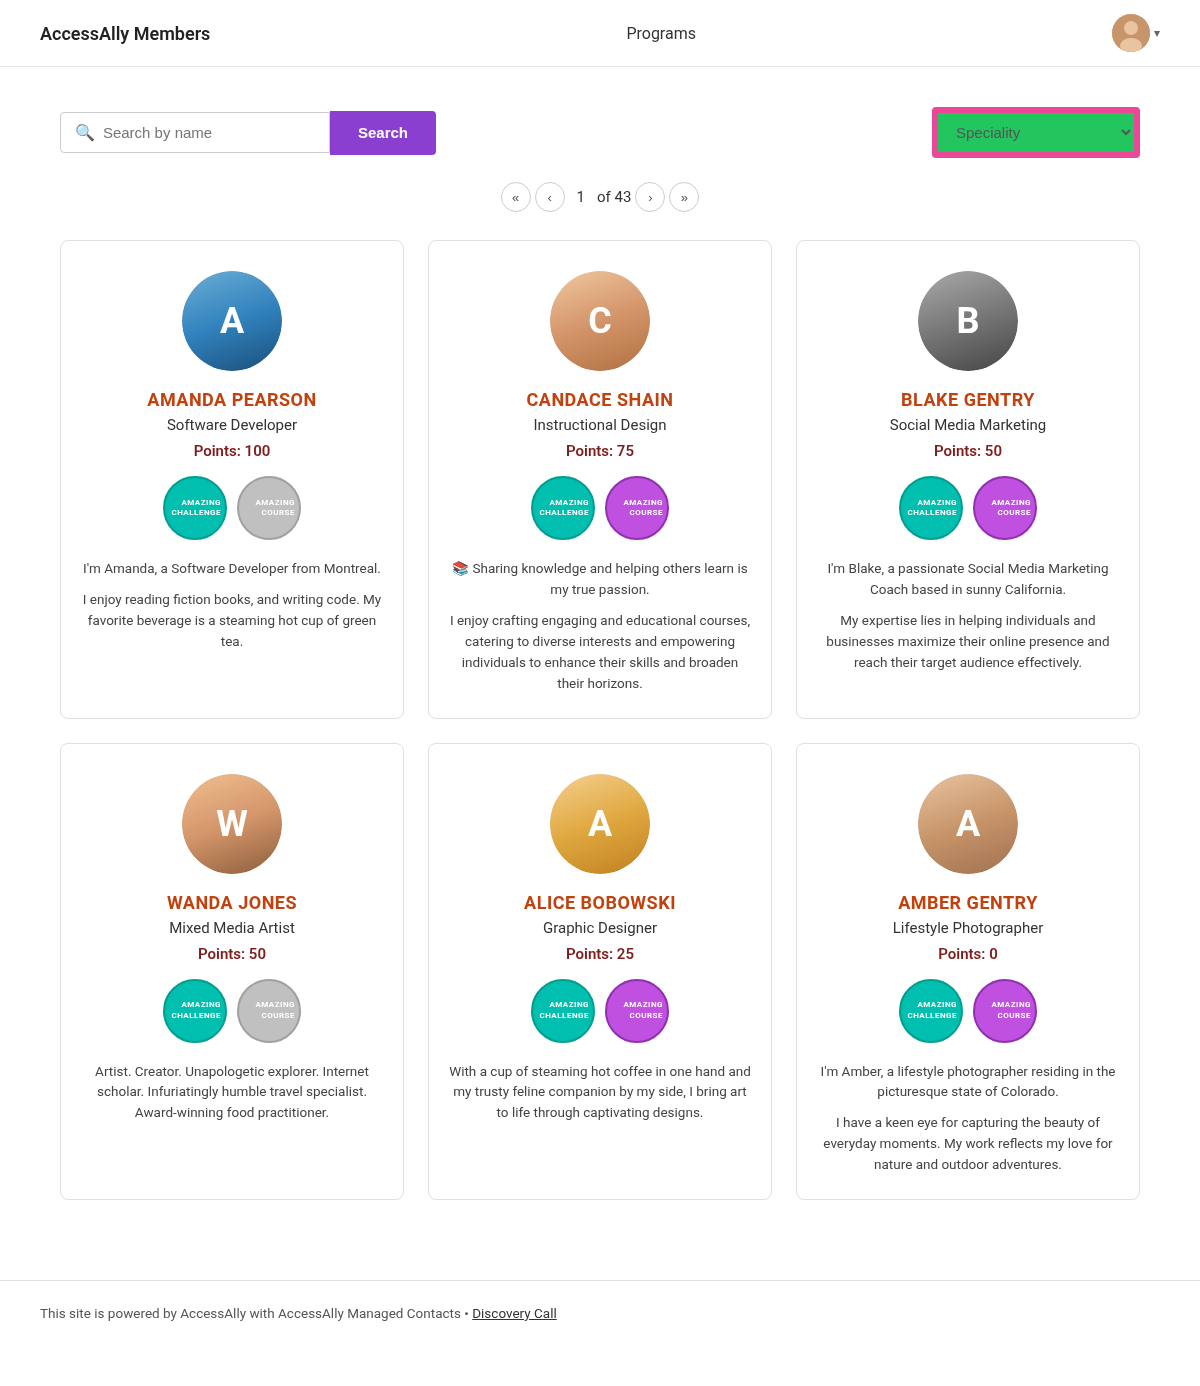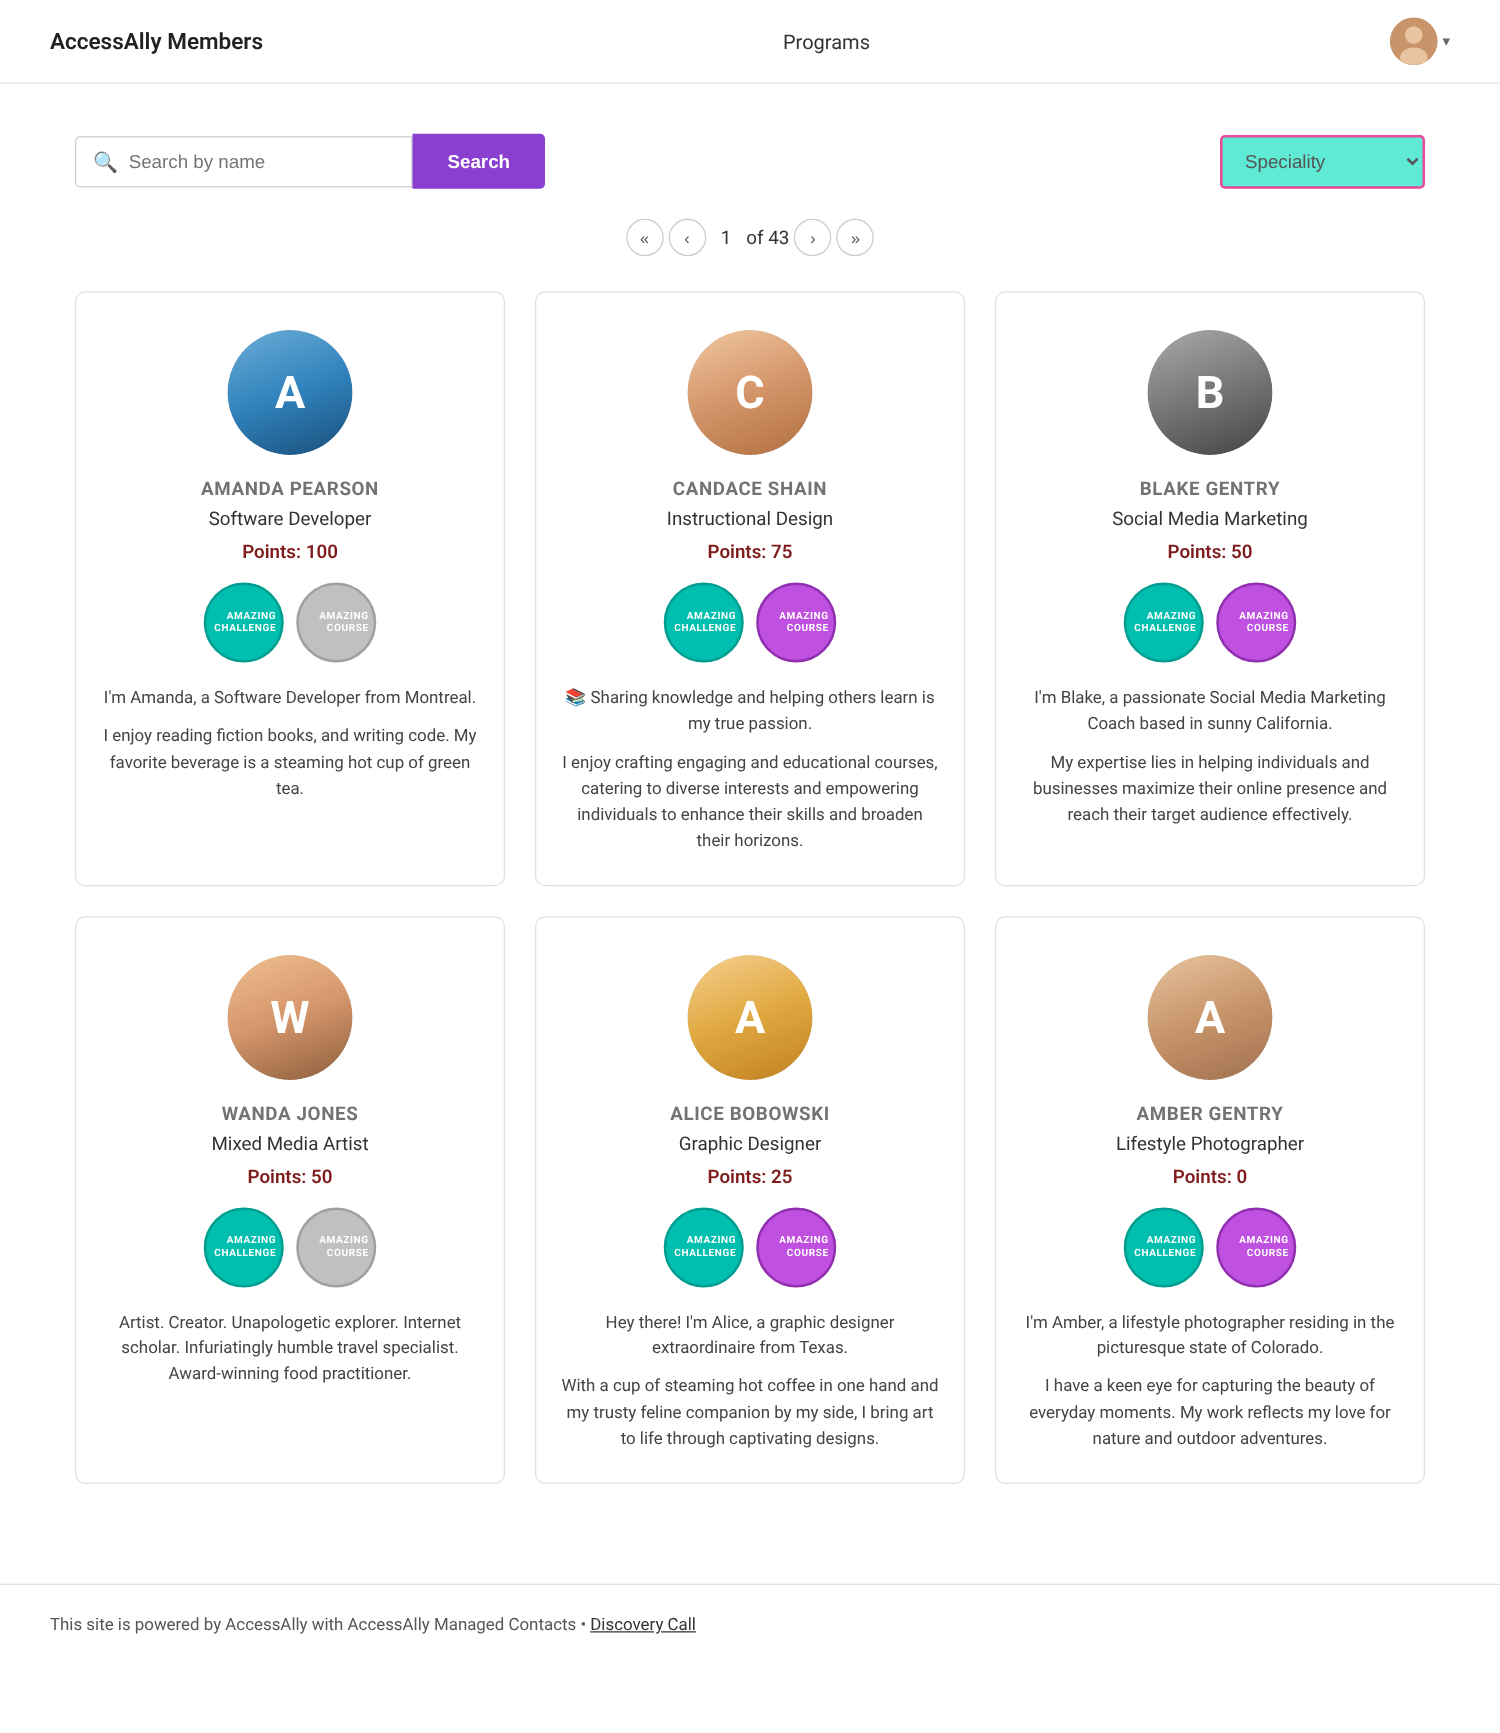--- a/index.html
+++ b/index.html
@@ -47,23 +47,23 @@
     .search-icon { color: #999; margin-right: 8px; font-size: 16px; }
     .search-input {
       border: none; outline: none; font-size: 15px; color: #999; width: 100%; background: transparent;
     }
     .search-button {
       background: #8a3fd1; color: #fff; border: none; border-radius: 0 4px 4px 0;
       padding: 10px 28px; font-size: 15px; font-weight: 600; cursor: pointer;
       height: 44px;
     }
     .specialty-select {
-      border: 2px solid #ec4899; border-radius: 4px; padding: 10px 14px;
-      font-size: 15px; color: #555; background: #5eead4; cursor: pointer;
-      width: 164px; appearance: auto;
+      border: 6px solid #ec4899; border-radius: 4px; padding: 10px 14px;
+      font-size: 15px; color: #555; background: #22c55e; cursor: pointer;
+      width: 208px; appearance: auto;
     }
 
     
     .pagination {
       display: flex; align-items: center; justify-content: center;
       gap: 4px; margin-bottom: 28px;
     }
     .page-btn {
       width: 30px; height: 30px; border: 1px solid #ccc; border-radius: 50%;
       background: #fff; cursor: pointer; display: flex; align-items: center;
@@ -88,21 +88,21 @@
       padding: 30px 20px 24px;
       display: flex; flex-direction: column; align-items: center;
       background: #fff;
     }
     .member-avatar {
       width: 100px; height: 100px; border-radius: 50%; overflow: hidden;
       margin-bottom: 18px; background: #ddd;
     }
 
     .member-name {
-      font-size: 15px; font-weight: 700; color: #737373;
+      font-size: 18px; font-weight: 700; color: #c2410c;
       letter-spacing: 0.5px; text-align: left; margin-bottom: 6px;
       text-transform: uppercase;
     }
     .member-specialty {
       font-size: 15px; color: #333; text-align: right; margin-bottom: 8px;
     }
     .member-points {
       font-size: 15px; font-weight: 600; color: #7f1d1d; margin-bottom: 16px;
     }
     .member-badges {
@@ -306,21 +306,20 @@
           <div class="badge badge-challenge">
             <span>AMAZING</span>
             <span>CHALLENGE</span>
           </div>
           <div class="badge badge-course-purple">
             <span>AMAZING</span>
             <span>COURSE</span>
           </div>
         </div>
       <div class="member-bio">
-        <p>Hey there! I'm Alice, a graphic designer extraordinaire from Texas.</p>
         <p>With a cup of steaming hot coffee in one hand and my trusty feline companion by my side, I bring art to life through captivating designs.</p>
       </div>
     </div>
       <div class="member-card">
       <div class="member-avatar">
         <div class="avatar-face av6">
           A
         </div>
       </div>
       <div class="member-name">AMBER GENTRY</div>

